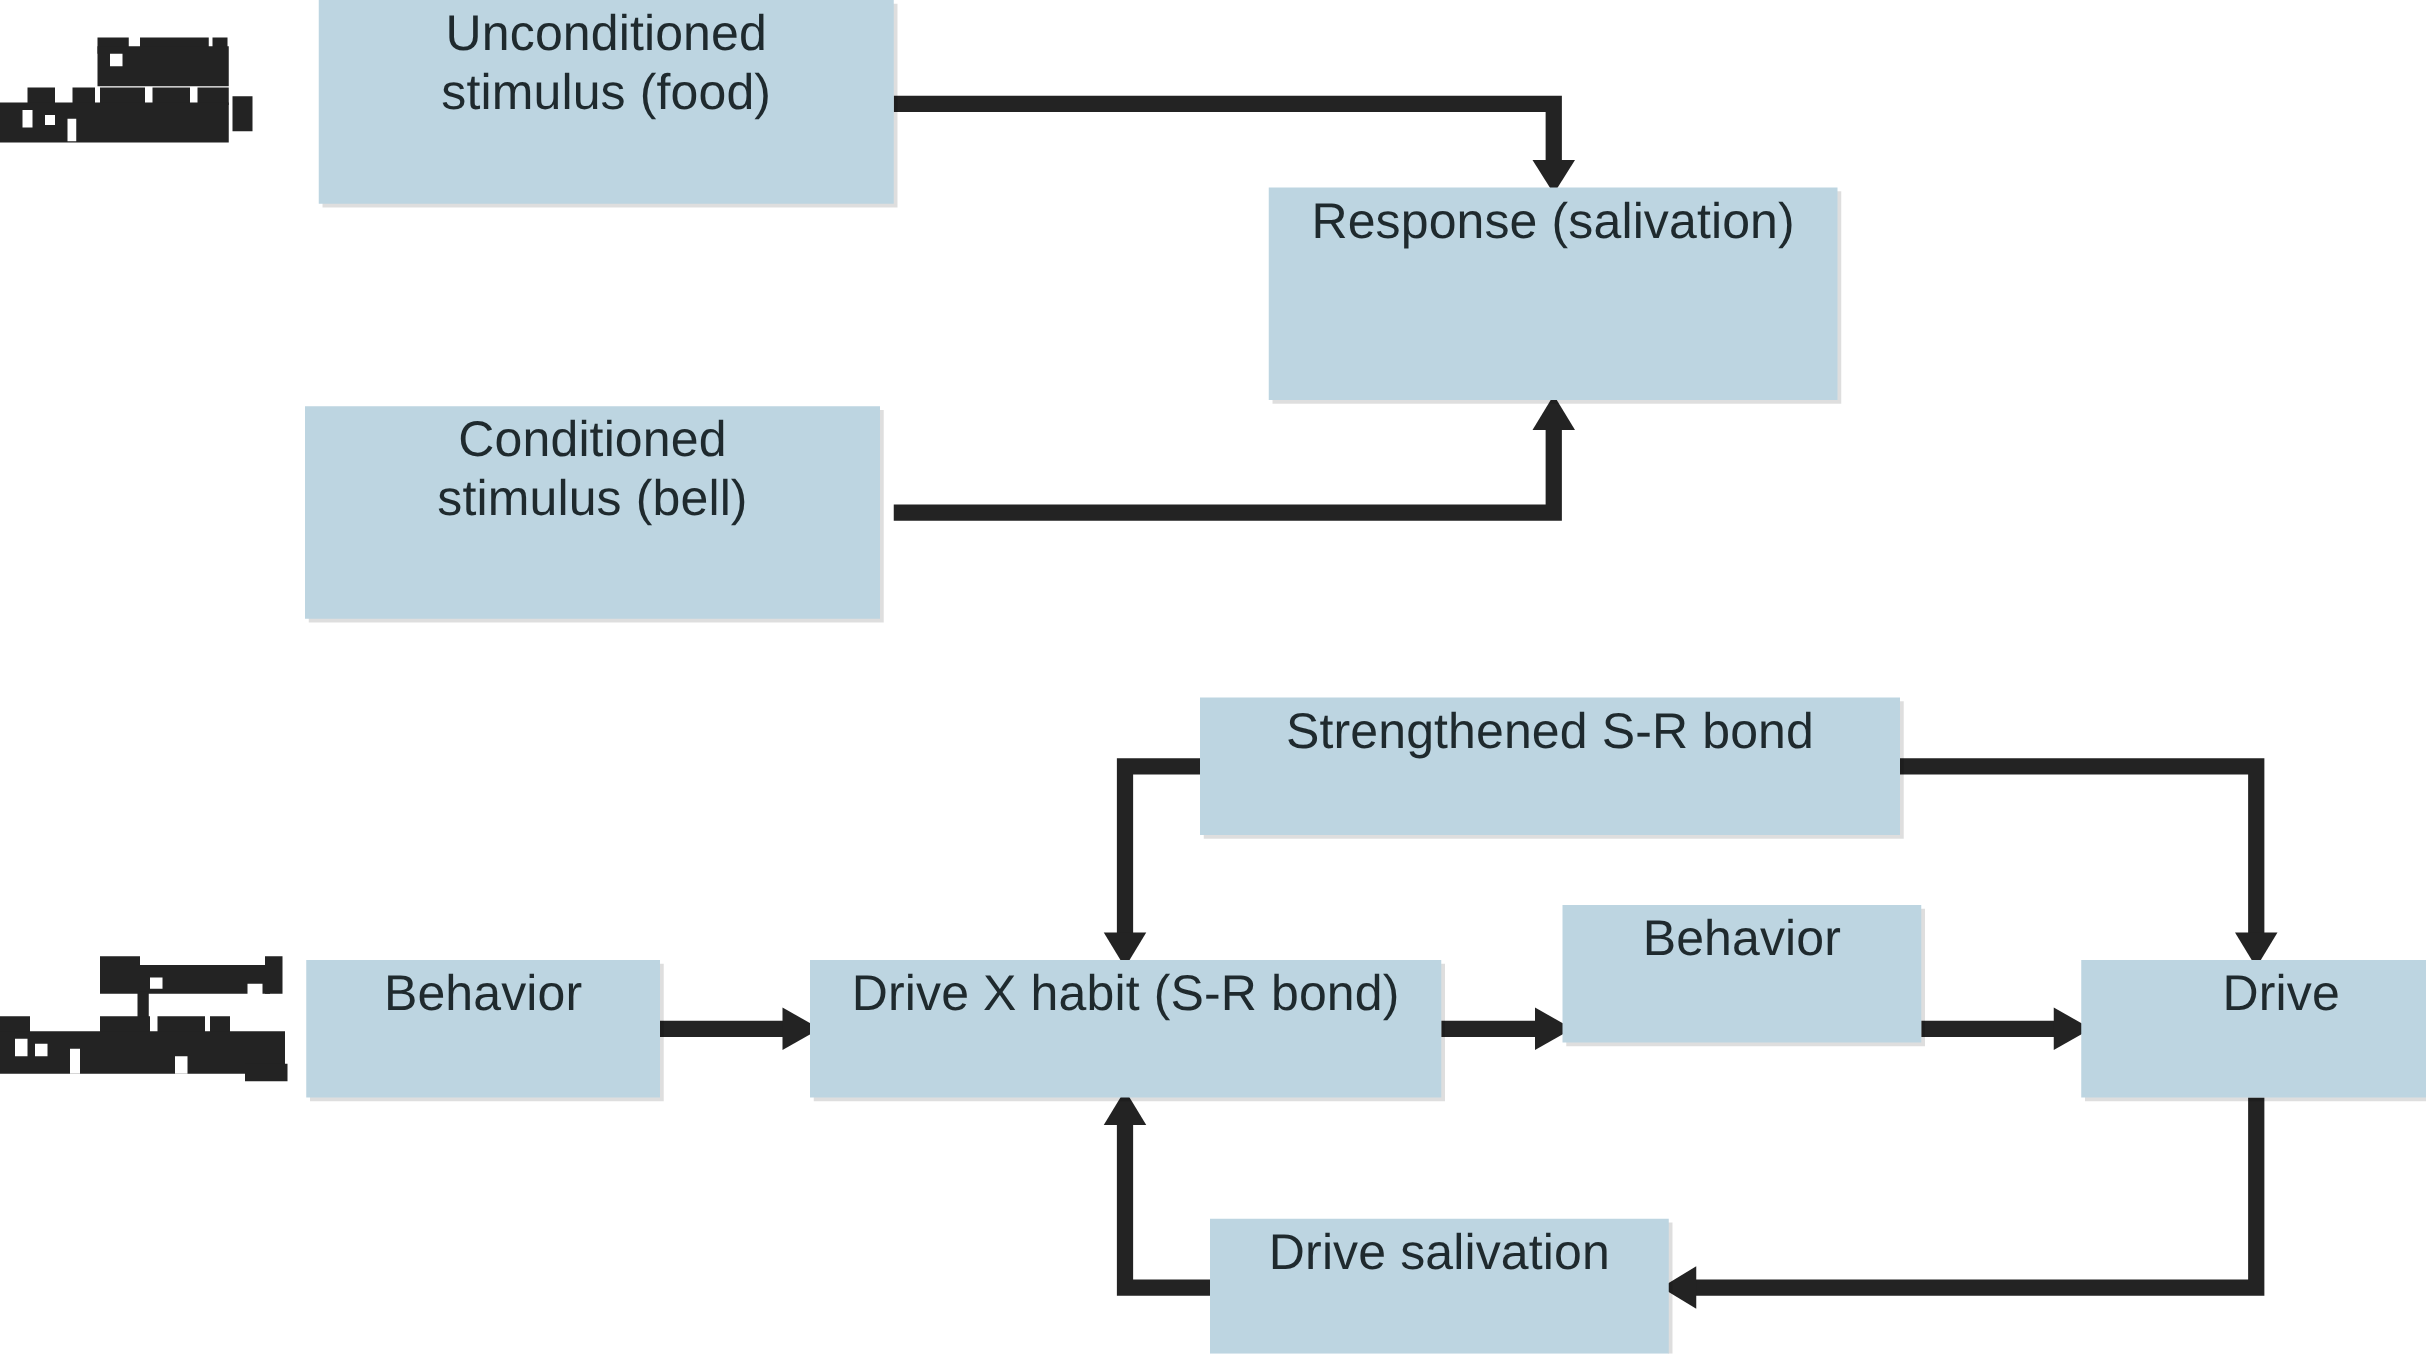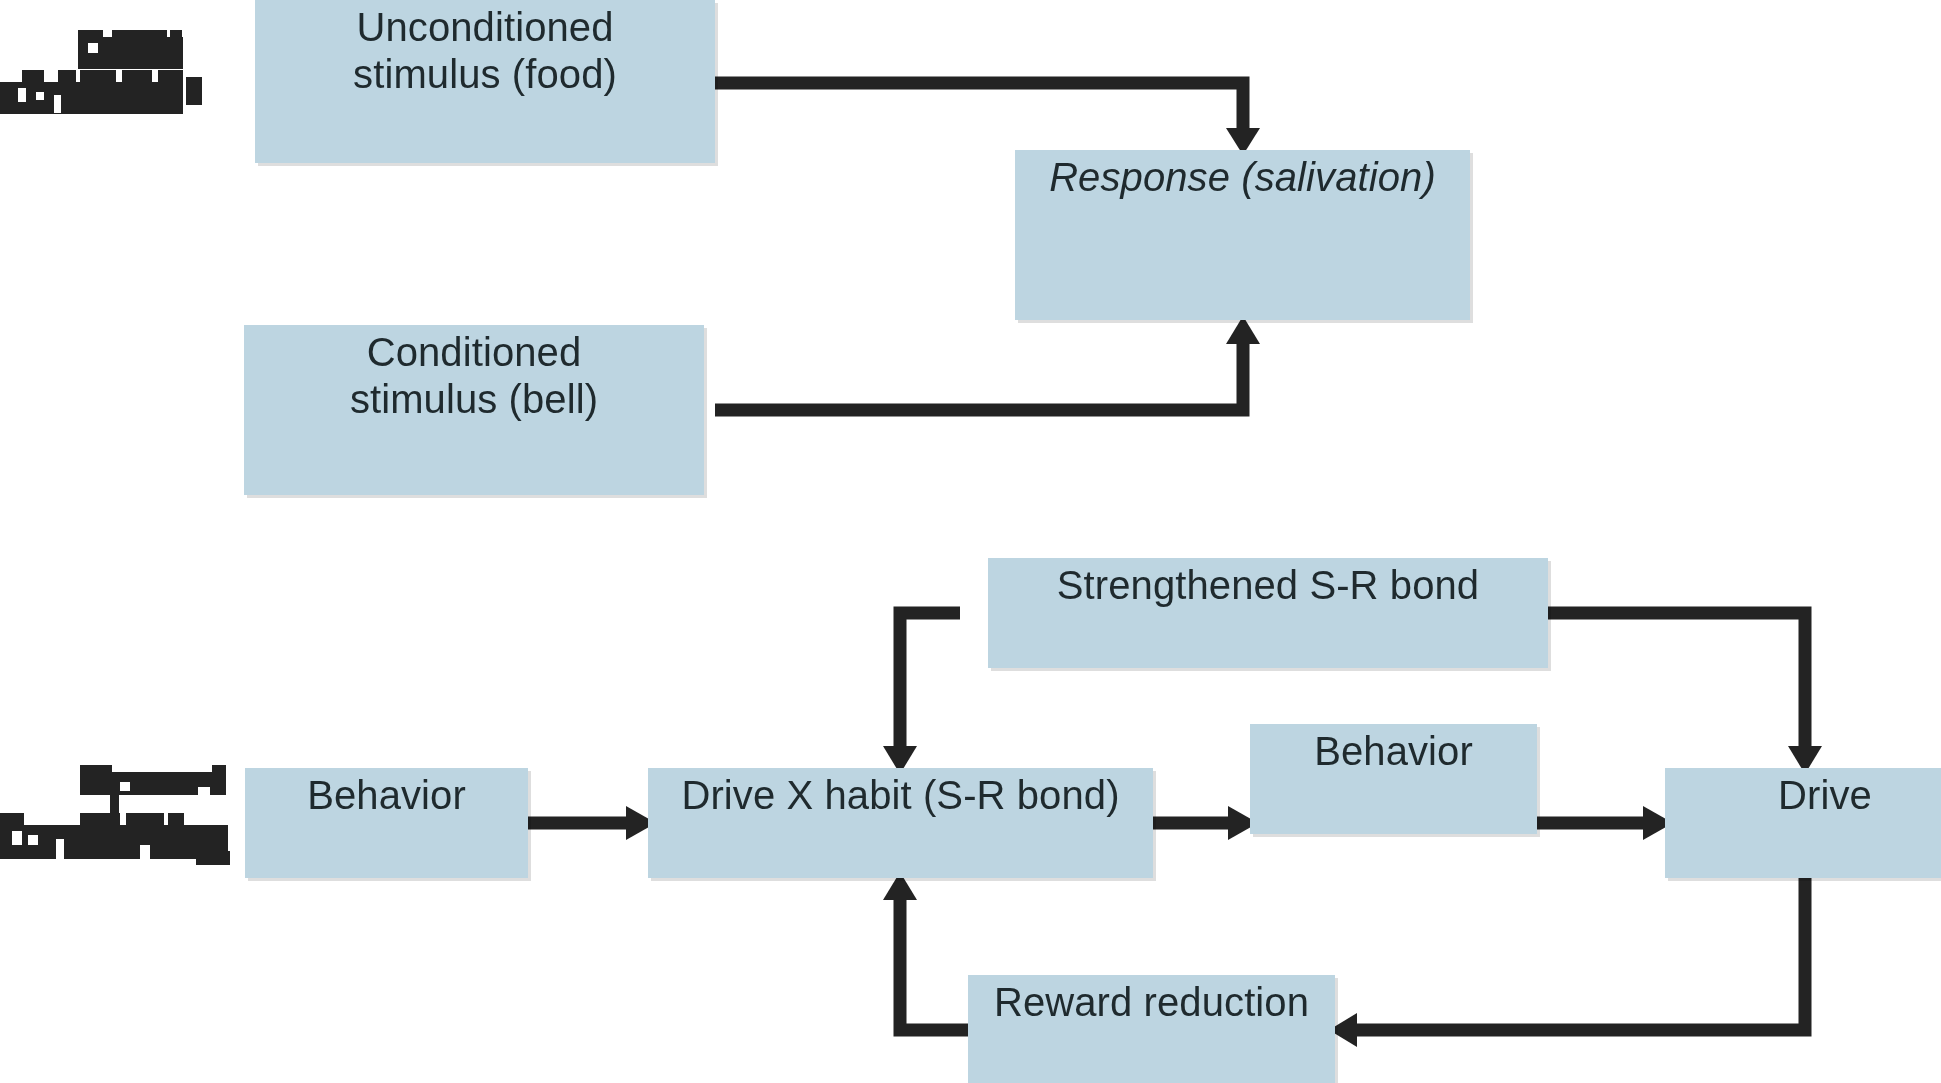--- a/index.html
+++ b/index.html
@@ -152,46 +152,46 @@
     <div class="blk" style="left:56px;  top:74px; width:8px;  height:20px; background:#ffffff;"></div>
     <div class="blk" style="left:140px; top:80px; width:10px; height:14px; background:#ffffff;"></div>
     <div class="blk" style="left:196px; top:86px; width:34px; height:14px;"></div>
   </div>
 
   <div class="node" style="left:255px; top:0px; width:460px; height:163px;">
     <span class="node-text">Unconditioned
 stimulus (food)</span>
   </div>
 
-  <div class="node" style="left:1015px; top:150px; width:455px; height:170px;font-style:italic;">
+  <div class="node" style="left:1015px; top:150px; width:455px; height:170px;">
     <span class="node-text">Response (salivation)</span>
   </div>
 
   <div class="node" style="left:244px; top:325px; width:460px; height:170px;">
     <span class="node-text">Conditioned
 stimulus (bell)</span>
   </div>
 
-  <div class="node" style="left:960px; top:558px; width:560px; height:110px;margin-left:28px;">
+  <div class="node" style="left:960px; top:558px; width:560px; height:110px;">
     <span class="node-text">Strengthened S-R bond</span>
   </div>
 
   <div class="node" style="left:245px; top:768px; width:283px; height:110px;">
     <span class="node-text">Behavior</span>
   </div>
 
   <div class="node" style="left:648px; top:768px; width:505px; height:110px;">
     <span class="node-text">Drive X habit (S-R bond)</span>
   </div>
 
   <div class="node" style="left:1250px; top:724px; width:287px; height:110px;">
     <span class="node-text">Behavior</span>
   </div>
 
   <div class="node" style="left:1665px; top:768px; width:320px; height:110px;">
     <span class="node-text">Drive</span>
   </div>
 
   <div class="node" style="left:968px; top:975px; width:367px; height:110px;">
-    <span class="node-text">Reward reduction</span>
+    <span class="node-text">Drive salivation</span>
   </div>
 
 </div>
 
 </body></html>

